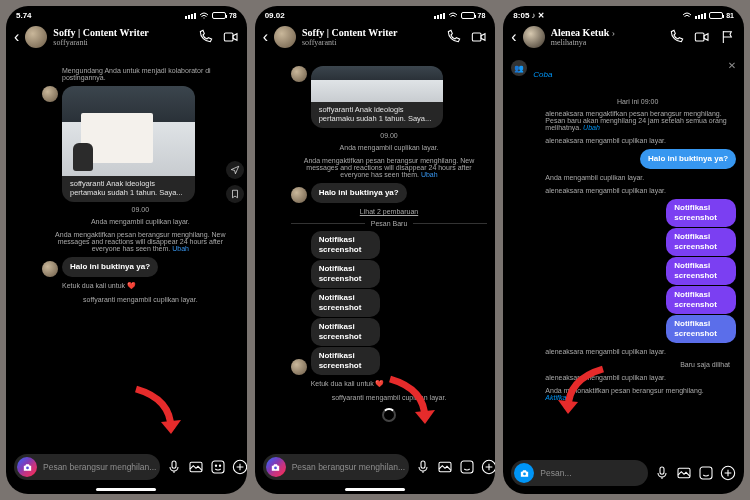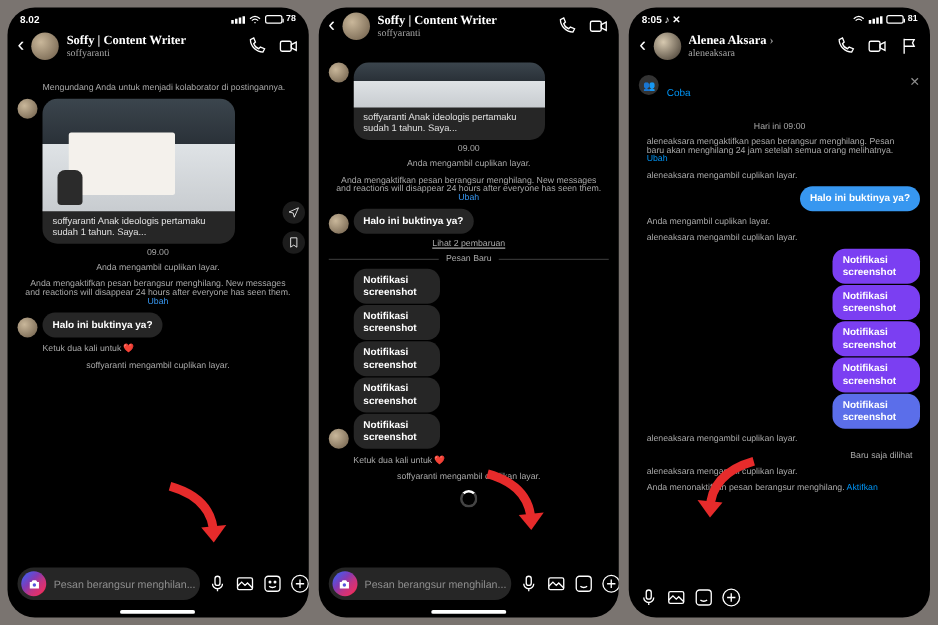--- a/index.html
+++ b/index.html
@@ -54,25 +54,26 @@
   .title { font-size: 10px; font-weight: 600; white-space: nowrap; overflow:hidden; text-overflow:ellipsis;}
   .subtitle { font-size: 8px; color: #a8a8a8; }
   .hicons { display:flex; gap:10px; align-items:center; }
   .hicon { width:16px; height:16px; display:flex; align-items:center; justify-content:center; }
   .hicon svg { width:16px; height:16px; fill:none; stroke:#fff; stroke-width:1.6; }
 
   .chat {
     flex:1; overflow:hidden; padding: 12px 8px;
     display:flex; flex-direction:column; gap:4px;
     font-size: 8px;
+    margin-left: 28px;
   }
   .sys { color:#a8a8a8; font-size:7px; text-align:center; padding: 1px 6px; }
   .sys.l { text-align:left; padding-left: 20px;}
   .link { color:#3897f0; }
-  .link2 { color:#0095f6; }
+  .link2 { color:#0095f6;font-style:italic; }
   .row { display:flex; align-items:flex-end; gap:4px; }
   .row.r { justify-content:flex-end; }
   .bubble {
     background:#262626; border-radius:12px; padding:5px 8px;
     max-width: 72%; font-size:8px; line-height:1.25;font-weight:bold;
   }
   .bubble.blue { background:#3797f0; }
   .bubble.purple { background:#7b3ff2; }
   .bubble.stack { border-radius: 10px; padding:4px 8px; }
   .caption {
@@ -141,21 +142,21 @@
   .spinner {
     width:14px; height:14px; border:2px solid #444; border-top-color:#fff;
     border-radius:50%; margin: 2px auto;
   }
 </style>
 </head>
 <body>
 
 <div class="phone">
   <div class="statusbar">
-    <span>8.02</span>
+    <span>5.74</span>
     <span class="right">
       <span class="sig">
           <i></i>
           <i></i>
           <i></i>
           <i></i>
         </span>
       <svg width="10" height="8">
           <path d="M1 3 Q5 -1 9 3 M2.5 4.5 Q5 2 7.5 4.5 M4.5 6 L5.5 6" stroke="#fff" fill="none"></path>
         </svg>
@@ -252,20 +253,36 @@
         </svg></span>
     <span class="tool"><svg viewBox="0 0 24 24">
           <circle cx="12" cy="12" r="10"></circle>
           <path d="M12 7v10M7 12h10"></path>
         </svg></span>
   </div>
   <div class="homebar"></div>
 </div>
 
 <div class="phone">
+  <div class="statusbar">
+    <span>09.02</span>
+    <span class="right">
+      <span class="sig">
+          <i></i>
+          <i></i>
+          <i></i>
+          <i></i>
+        </span>
+      <svg width="10" height="8">
+          <path d="M1 3 Q5 -1 9 3 M2.5 4.5 Q5 2 7.5 4.5" stroke="#fff" fill="none"></path>
+        </svg>
+      <span class="batt"><span class="batt-fill"></span></span>
+      <span style="font-size:7px">78</span>
+    </span>
+  </div>
   <div class="header">
     <span class="back">‹</span>
     <span class="avatar"></span>
     <div class="title-block">
       <div class="title">Soffy | Content Writer</div>
       <div class="subtitle">soffyaranti</div>
     </div>
     <div class="hicons">
       <span class="hicon">
           <svg viewBox="0 0 24 24">
@@ -365,22 +382,22 @@
           <i></i>
         </span>
       <span class="batt"><span class="batt-fill" style="width:81%"></span></span>
       <span style="font-size:7px">81</span>
     </span>
   </div>
   <div class="header">
     <span class="back">‹</span>
     <span class="avatar" style="background:radial-gradient(circle at 35% 35%,#d7c9b0,#3b332a)"></span>
     <div class="title-block">
-      <div class="title"><span>Alenea Aksara</span> <span style="color:#8e8e8e">›</span></div>
-      <div class="subtitle">aleneaksara</div>
+      <div class="title"><span>Alenea Ketuk</span> <span style="color:#8e8e8e">›</span></div>
+      <div class="subtitle">melihatnya</div>
     </div>
     <div class="hicons">
       <span class="hicon">
           <svg viewBox="0 0 24 24">
             <path d="M5 4c0 8 7 15 15 15l2-4-5-2-2 2c-3-1-5-3-6-6l2-2-2-5z"></path>
           </svg>
         </span>
       <span class="hicon">
           <svg viewBox="0 0 24 24">
             <rect x="2" y="6" width="13" height="12" rx="2"></rect>
@@ -429,20 +446,29 @@
       <span>Anda menonaktifkan pesan berangsur menghilang.</span> <span class="link2">Aktifkan</span>
     </div>
   </div>
   <div class="arrow" style="left:50px; bottom:70px; transform:scaleX(-1)">
     <svg viewBox="0 0 60 60">
         <path d="M10 5 Q 45 15 45 45" stroke="#e62b2b" stroke-width="7" fill="none"></path>
         <path d="M35 38 L45 50 L55 36 Z" fill="#e62b2b"></path>
       </svg>
   </div>
   <div class="inputbar">
+    <div class="pill">
+      <span class="cam blue">
+          <svg viewBox="0 0 24 24">
+            <path d="M4 8h3l2-3h6l2 3h3v11H4z" fill="#fff"></path>
+            <circle cx="12" cy="13" r="3" fill="#0095f6"></circle>
+          </svg>
+        </span>
+      <span class="placeholder">Pesan...</span>
+    </div>
     <span class="tool"><svg viewBox="0 0 24 24">
           <rect x="9" y="3" width="6" height="11" rx="3"></rect>
           <path d="M6 12a6 6 0 0 0 12 0M12 18v3"></path>
         </svg></span>
     <span class="tool"><svg viewBox="0 0 24 24">
           <rect x="3" y="5" width="18" height="14" rx="2"></rect>
           <path d="M3 15l5-5 4 4 3-3 6 6"></path>
         </svg></span>
     <span class="tool"><svg viewBox="0 0 24 24">
           <rect x="3" y="3" width="18" height="18" rx="4"></rect>

